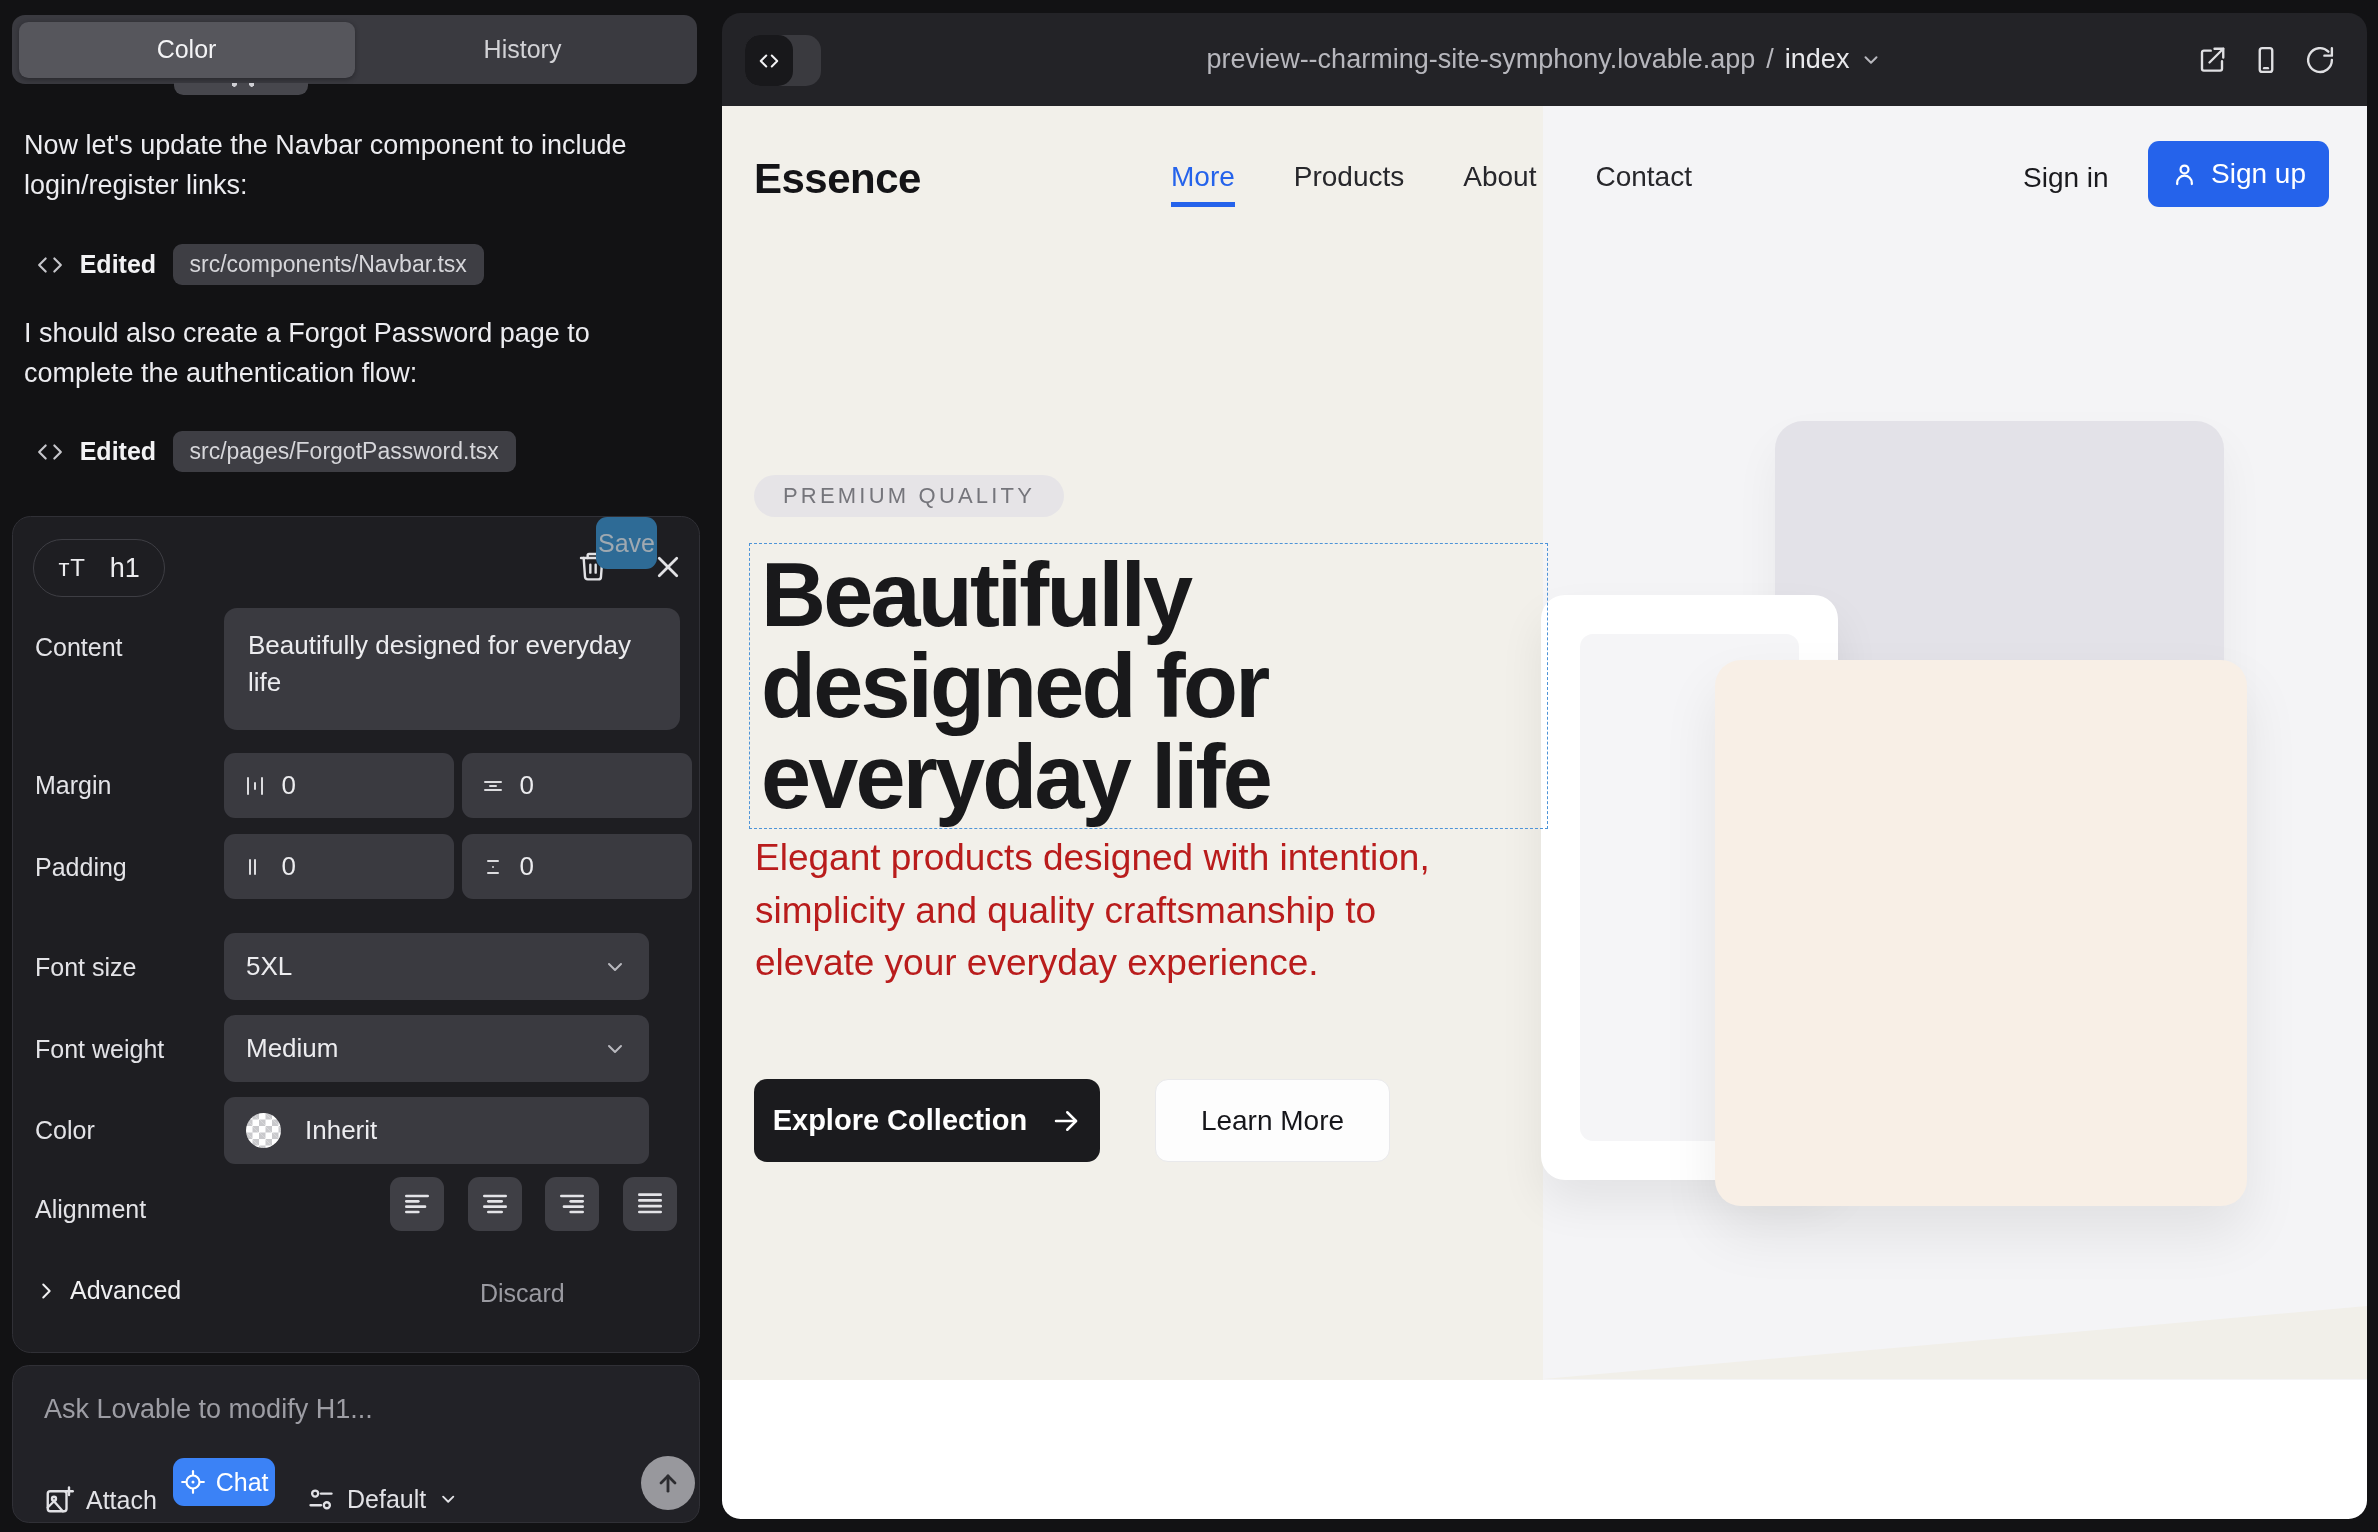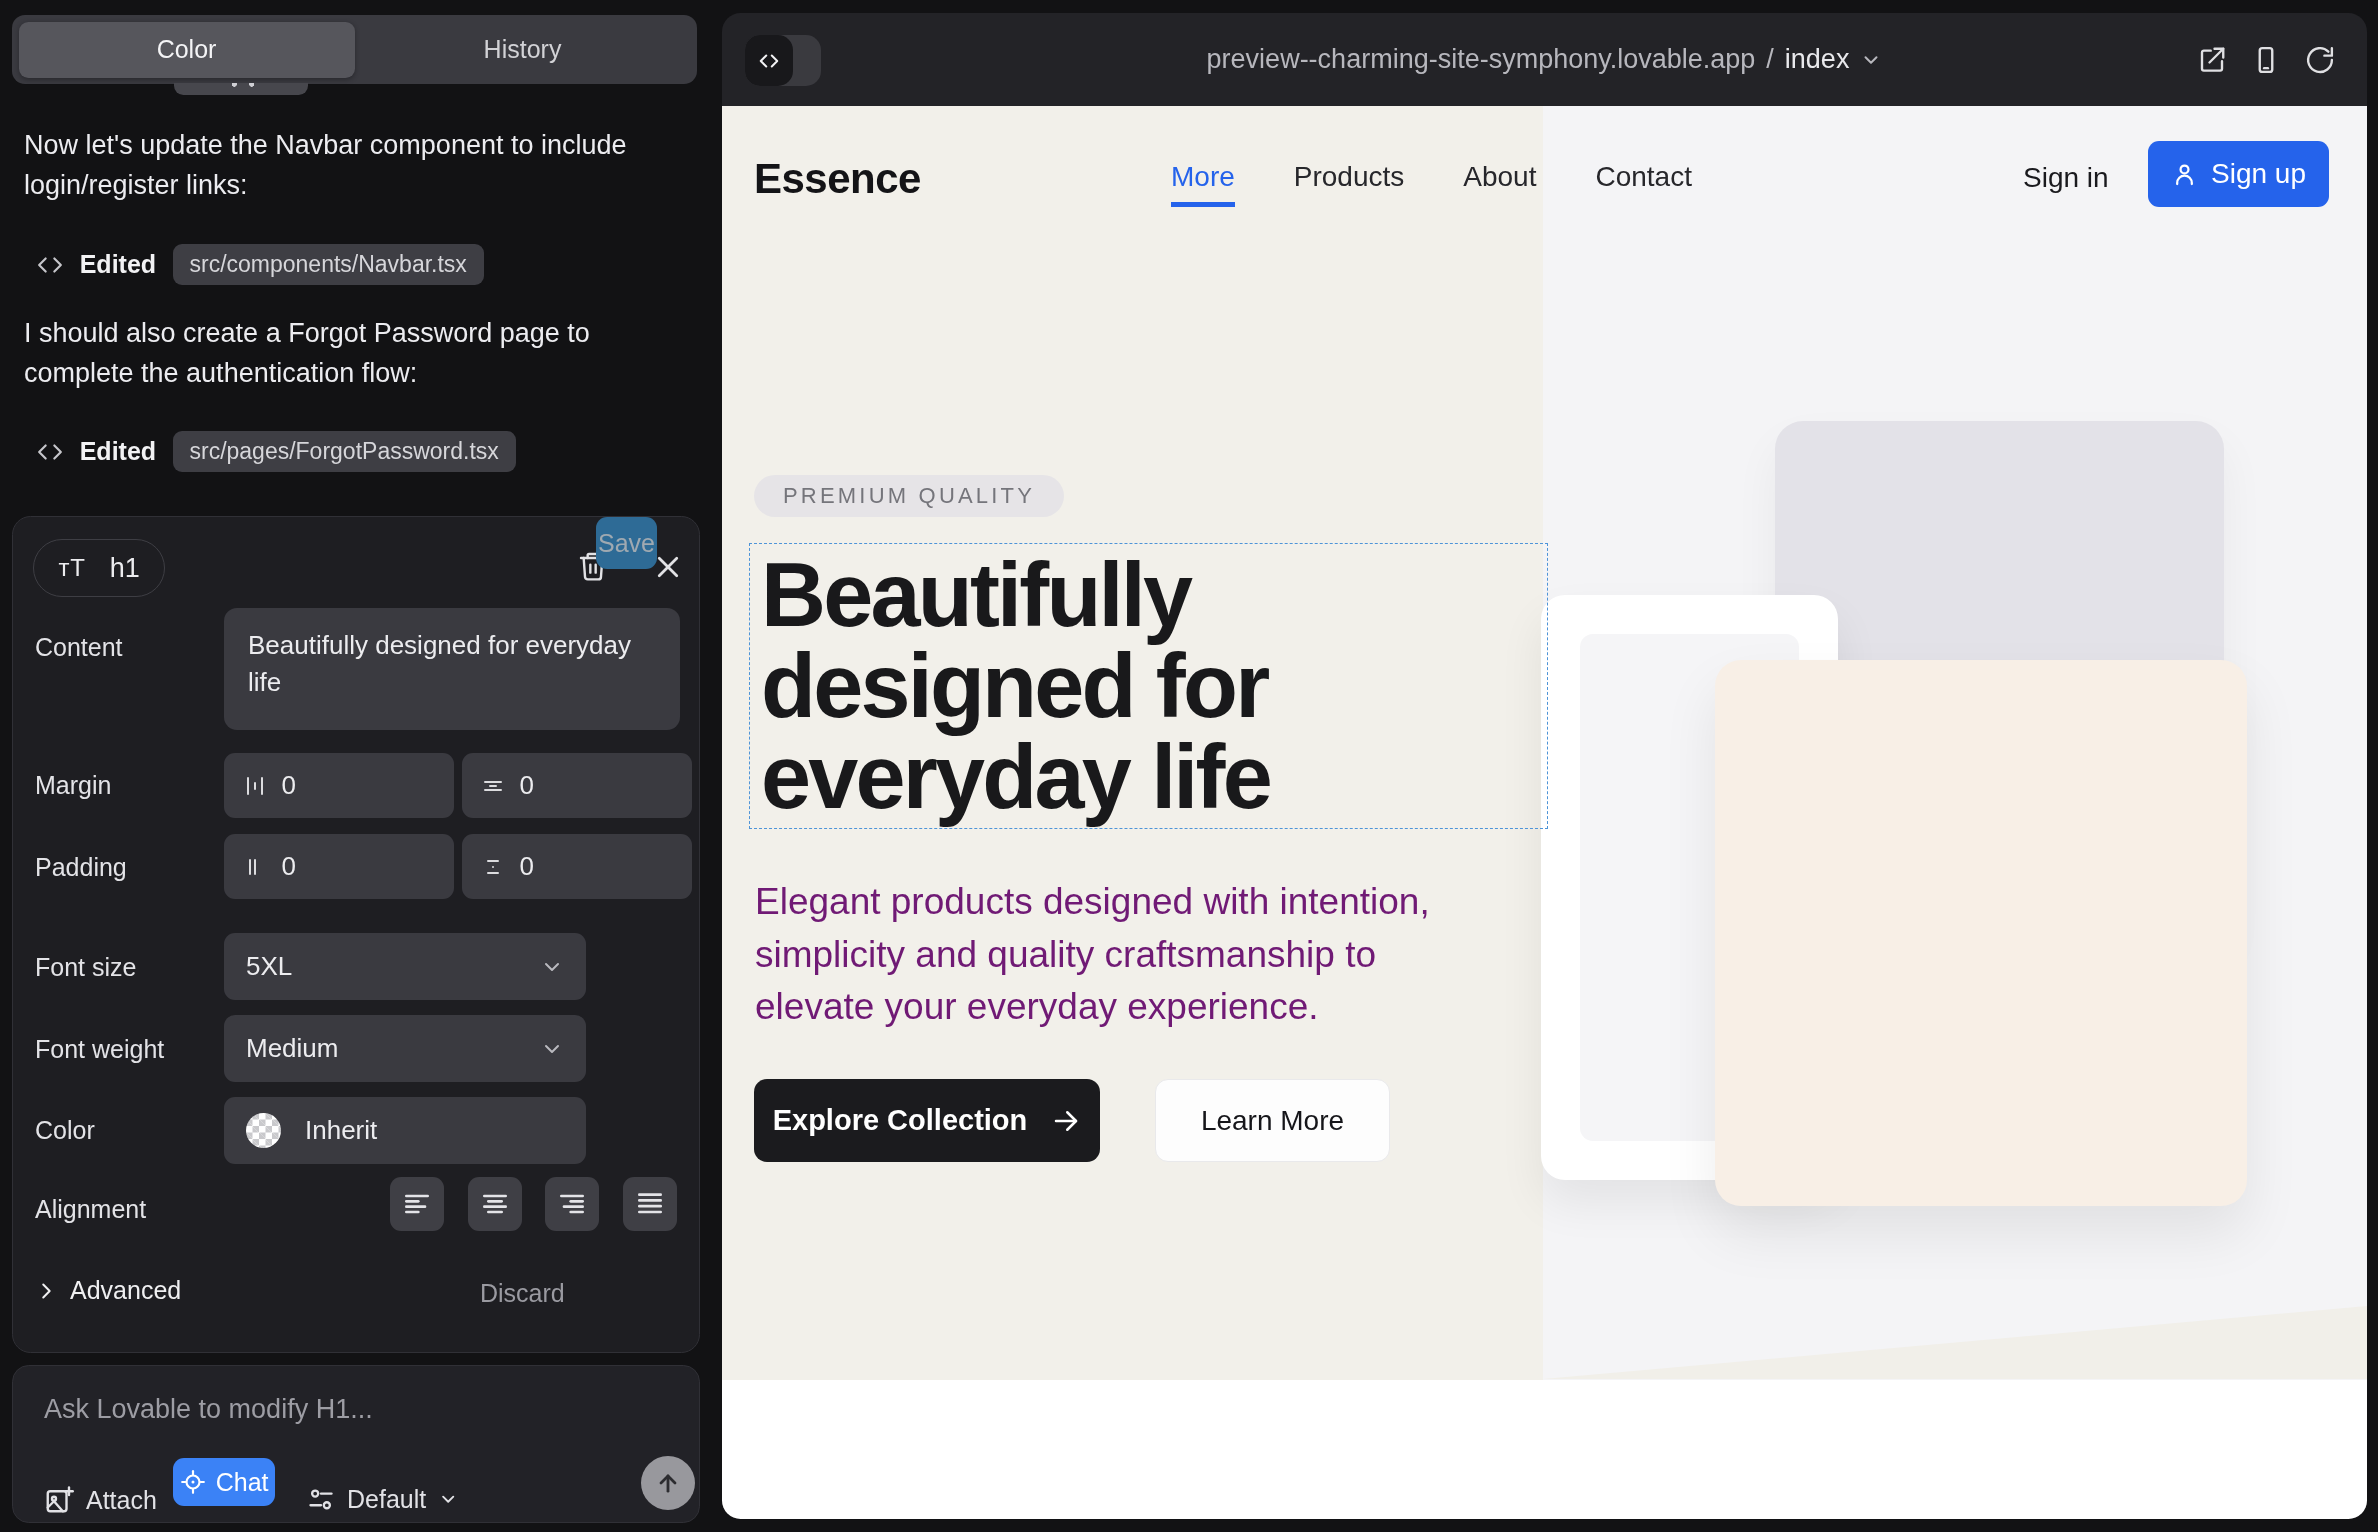--- a/index.html
+++ b/index.html
@@ -61,21 +61,21 @@
   .mp-field {
     height: 65px; background: #3a3a40; border-radius: 11px;
     display: flex; align-items: center; gap: 15px; padding: 0 18.6px; color: #ececef;
   }
   .mp-field input {
     width: 93px; background: transparent; border: none; outline: none;
     color: #ececef; font-size: 26px; font-family: inherit;
   }
   .mp-ic { color: #dcdcdf; flex: 0 0 auto; }
   .select {
-    left: 211px; width: 362px; height: 67px; background: #3a3a40; border-radius: 11px;
+    left: 211px; width: 425px; height: 67px; background: #3a3a40; border-radius: 11px;
     display: flex; align-items: center; padding: 0 22px; font-size: 26px; color: #ececef;
     cursor: pointer;
   }
   .select .chev { margin-left: auto; color: #b9b9bf; }
   .swatch {
     width: 35px; height: 35px; border-radius: 50%; flex: 0 0 auto;
     background-image:
       linear-gradient(45deg, #c9c9cc 25%, transparent 25%, transparent 75%, #c9c9cc 75%),
       linear-gradient(45deg, #c9c9cc 25%, #ffffff 25%, #ffffff 75%, #c9c9cc 75%);
     background-size: 13px 13px; background-position: 0 0, 6.5px 6.5px;
@@ -159,22 +159,22 @@
 
   .badge {
     left: 32px; top: 369px; height: 42px; padding: 0 29px; border-radius: 21.3px;
     background: #e6e4e7; color: #75757b; font-size: 22px; font-weight: 500;
     letter-spacing: 3.2px; display: inline-flex; align-items: center;
   }
   .selbox { left: 27px; top: 437px; width: 799px; height: 286px;
     border: 1.9px dashed #4e94d8; }
   .hero-h1 { left: 39px; top: 444px; font-size: 90px; line-height: 91px;
     font-weight: 600; letter-spacing: -2.8px; color: #19191b; }
-  .hero-p { left: 33px; top: 770px; width: 698px; font-size: 37px; line-height: 1.42;
-    color: #701a75; }
+  .hero-p { left: 33px; top: 726px; width: 698px; font-size: 37px; line-height: 1.42;
+    color: #b91c1c; }
   .cta-dark {
     left: 32px; top: 973px; width: 346px; height: 83px; border-radius: 13px;
     background: #1b1b1e; color: #ffffff; font-size: 29px;
     display: flex; align-items: center; justify-content: center; gap: 24px; cursor: pointer; font-weight: bold;
   }
   .cta-light {
     left: 433px; top: 973px; width: 235px; height: 83px; border-radius: 13px;
     background: #fdfdfd; border: 1.9px solid #e9e9eb; color: #16161a; font-size: 28px;
     display: flex; align-items: center; justify-content: center; cursor: pointer;
   }

